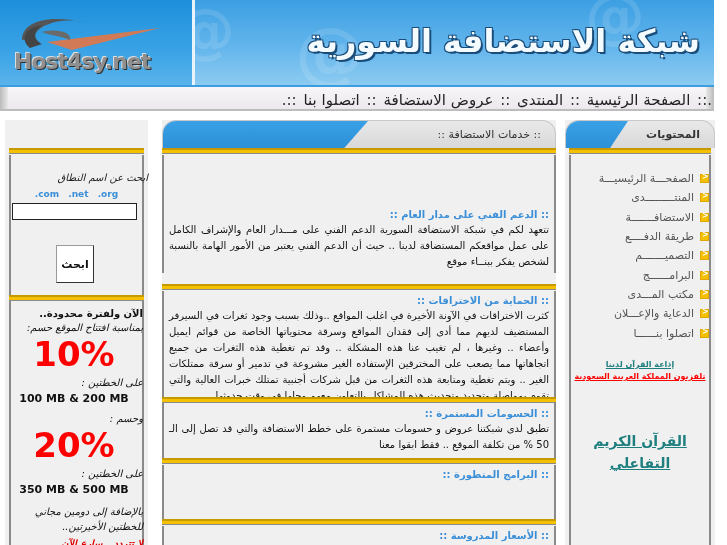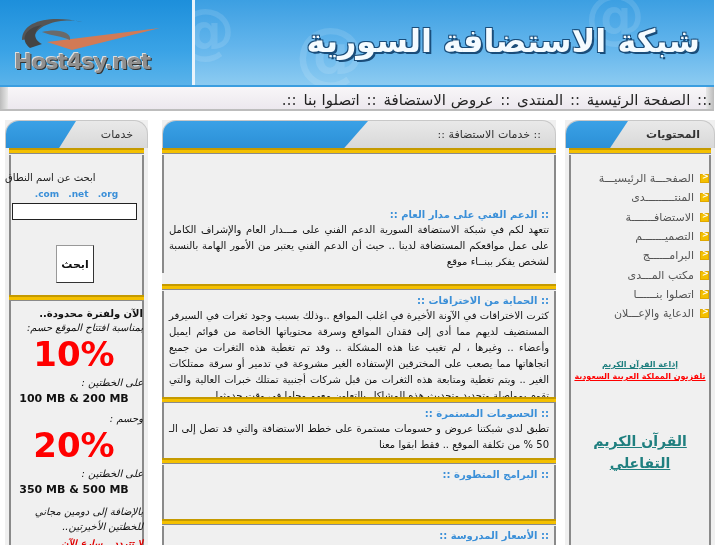--- a/index.html
+++ b/index.html
@@ -38,21 +38,21 @@
   .panel-head { position: absolute; left: 0; top: 0; right: 0; height: 28px; border-radius: 14px 14px 0 0;
     background: linear-gradient(180deg, #e9e9e9, #d8d8d8); overflow: hidden; border: 1px solid #c8c8c8; border-bottom: none; }
   .panel-head .blue-tab { position: absolute; left: 0; top: 0; height: 28px; background: linear-gradient(180deg, #3aa1e6, #2b8fd6); }
   .panel-head .title { position: absolute; right: 14px; top: 7px; font-size: 11px; color: #333; direction: rtl; font-weight: bold; }
   .gold-bar { position: absolute; left: 0; right: 0; height: 6px; background: #f4c000; border-top: 2px solid #c59a00; border-bottom: 1px solid #8a8a8a; }
 
   
   #left-panel { left: 5px; top: 120px; width: 143px; height: 425px; border: none; }
   #left-panel .panel-body { position: absolute; left: 4px; right: 4px; top: 35px; bottom: 0;
     background: #f0f0f0; border-left: 2px solid #8a8a8a; border-right: 2px solid #8a8a8a; }
-  #domain-label { position: absolute; left: 0; right: 0; top: 52px; text-align: left; font-size: 10px; color: #222; direction: rtl; }
+  #domain-label { position: absolute; left: 0; right: 0; top: 52px; text-align: right; font-size: 10px; color: #222; direction: rtl; font-style: italic; }
   #domain-tlds { position: absolute; left: 0; right: 0; top: 69px; text-align: center; font-size: 9px; color: #3a8fd8; font-weight: bold; word-spacing: 6px; }
   #domain-input { position: absolute; left: 7px; top: 83px; width: 125px; height: 17px; border: 1px solid #222; background: #fff; }
   #domain-search-btn { position: absolute; left: 51px; top: 125px; width: 38px; height: 38px; background: #fff;
     border: 1px solid #999; border-right-color: #333; border-bottom-color: #333; font-size: 11px; font-weight: bold; color: #111; direction: rtl;
     font-family: "DejaVu Sans", sans-serif; }
   #promo-gold { top: 310px; left: 4px; right: 4px; }
   #promo { position: absolute; left: 0; right: 0; top: 327px; direction: rtl; text-align: right; font-size: 10px; color: #111; padding-right: 5px; }
   #promo .headline { font-weight: bold; font-size: 10px; margin-bottom: 3px; }
   #promo .line { margin-bottom: 4px; font-style: italic; }
   #promo .big { color: #ff0000; font-size: 34px; font-weight: bold; text-align: center; direction: ltr; line-height: 34px; margin: 3px 0 6px; }
@@ -111,24 +111,20 @@
     <a href="#">المنتدى</a>
     <span class="sep">::</span>
     <a href="#">عروض الاستضافة</a>
     <span class="sep">::</span>
     <a href="#">اتصلوا بنا</a>
     <span class="sep">::.</span>
   </div>
 </div>
 
 <div id="left-panel" class="panel">
-  <div class="panel-head">
-    <div class="blue-tab" style="width:70px; clip-path: polygon(0 0, 100% 0, 75% 100%, 0 100%);"></div>
-    <div class="title" style="font-weight:normal;">خدمات</div>
-  </div>
   <div class="gold-bar" style="top:28px; left:4px; right:4px;"></div>
   <div class="panel-body"></div>
   <div id="domain-label">ابحث عن اسم النطاق</div>
   <div id="domain-tlds">.com  .net  .org</div>
   <input id="domain-input" type="text" value="" style="">
   <button id="domain-search-btn">ابحث</button>
   <div class="gold-bar" id="promo-gold" style="top:175px;"></div>
   <div id="promo" style="top:188px;">
     <div class="headline">الآن ولفترة محدودة..</div>
     <div class="line">بمناسبة افتتاح الموقع حسم:</div>
@@ -195,35 +191,39 @@
     <div class="menu-item">
         <span class="bullet"></span>
         <span class="label">المنتـــــــــدى</span>
       </div>
     <div class="menu-item">
         <span class="bullet"></span>
         <span class="label">الاستضافـــــــة</span>
       </div>
     <div class="menu-item">
         <span class="bullet"></span>
+        <span class="label">طريقة الدفــــع</span>
+      </div>
+    <div class="menu-item">
+        <span class="bullet"></span>
         <span class="label">التصميـــــــم</span>
       </div>
     <div class="menu-item">
         <span class="bullet"></span>
         <span class="label">البرامــــــج</span>
       </div>
     <div class="menu-item">
         <span class="bullet"></span>
         <span class="label">مكتب المـــدى</span>
       </div>
     <div class="menu-item">
         <span class="bullet"></span>
+        <span class="label">الدعاية والإعـــلان</span>
+      </div>
+    <div class="menu-item">
+        <span class="bullet"></span>
         <span class="label">اتصلوا بنــــــا</span>
       </div>
-    <div class="menu-item">
-        <span class="bullet"></span>
-        <span class="label">الدعاية والإعـــلان</span>
-      </div>
-  </div>
-  <a href="#" id="radio-link">إذاعة القرآن الكريم</a>
+  </div>
+  <a href="#" id="radio-link">إذاعة القرآن لدينا</a>
   <a href="#" id="quran-link">القرآن الكريم التفاعلي</a>
   <a href="#" id="tv-link">تلفزيون المملكة العربية السعودية</a>
 </div>
 
 </body></html>

